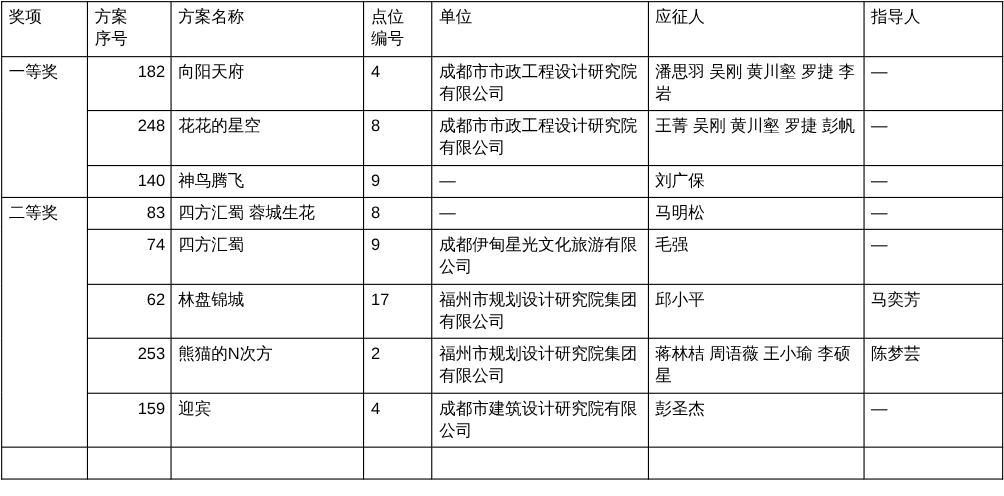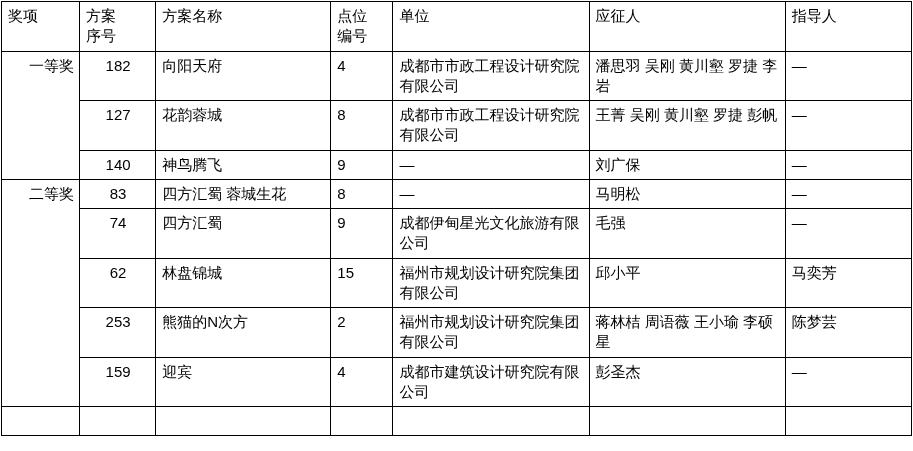--- a/index.html
+++ b/index.html
@@ -35,26 +35,26 @@
     padding: 4px 5px 4px 6px;
     vertical-align: top;
     word-break: break-all;
     box-sizing: border-box;
   }
   td.hdr {
     font-size: 15px;
     vertical-align: top;
   }
   td.awardcell {
-    text-align: right;
+    text-align: left;
     vertical-align: middle;
     font-size: 15px;
   }
   td.numcell {
-    text-align: center;
+    text-align: right;
     font-size: 15px;
   }
   
   col.c-award   { width: 78px; }
   col.c-seq     { width: 76px; }
   col.c-name    { width: 175px; }
   col.c-point   { width: 62px; }
   col.c-unit    { width: 196px; }
   col.c-author  { width: 196px; }
   col.c-tutor   { width: 126px; }
@@ -98,22 +98,22 @@
       <tr>
         <td class="awardcell" rowspan="3">一等奖</td>
         <td class="numcell">182</td>
         <td>向阳天府</td>
         <td class="numcell" style="text-align:left">4</td>
         <td>成都市市政工程设计研究院有限公司</td>
         <td>潘思羽 吴刚 黄川壑 罗捷 李岩</td>
         <td class="dash">—</td>
       </tr>
       <tr>
-        <td class="numcell">127</td>
-        <td>花韵蓉城</td>
+        <td class="numcell">248</td>
+        <td>花花的星空</td>
         <td class="numcell" style="text-align:left">8</td>
         <td>成都市市政工程设计研究院有限公司</td>
         <td>王菁 吴刚 黄川壑 罗捷 彭帆</td>
         <td class="dash">—</td>
       </tr>
       <tr>
         <td class="numcell">140</td>
         <td>神鸟腾飞</td>
         <td class="numcell" style="text-align:left">9</td>
         <td class="dash">—</td>
@@ -134,21 +134,21 @@
         <td class="numcell">74</td>
         <td>四方汇蜀</td>
         <td class="numcell" style="text-align:left">9</td>
         <td>成都伊甸星光文化旅游有限公司</td>
         <td>毛强</td>
         <td class="dash">—</td>
       </tr>
       <tr>
         <td class="numcell">62</td>
         <td>林盘锦城</td>
-        <td class="numcell" style="text-align:left">15</td>
+        <td class="numcell" style="text-align:left">17</td>
         <td>福州市规划设计研究院集团有限公司</td>
         <td>邱小平</td>
         <td>马奕芳</td>
       </tr>
       <tr>
         <td class="numcell">253</td>
         <td>熊猫的N次方</td>
         <td class="numcell" style="text-align:left">2</td>
         <td>福州市规划设计研究院集团有限公司</td>
         <td>蒋林桔 周语薇 王小瑜 李硕星</td>

